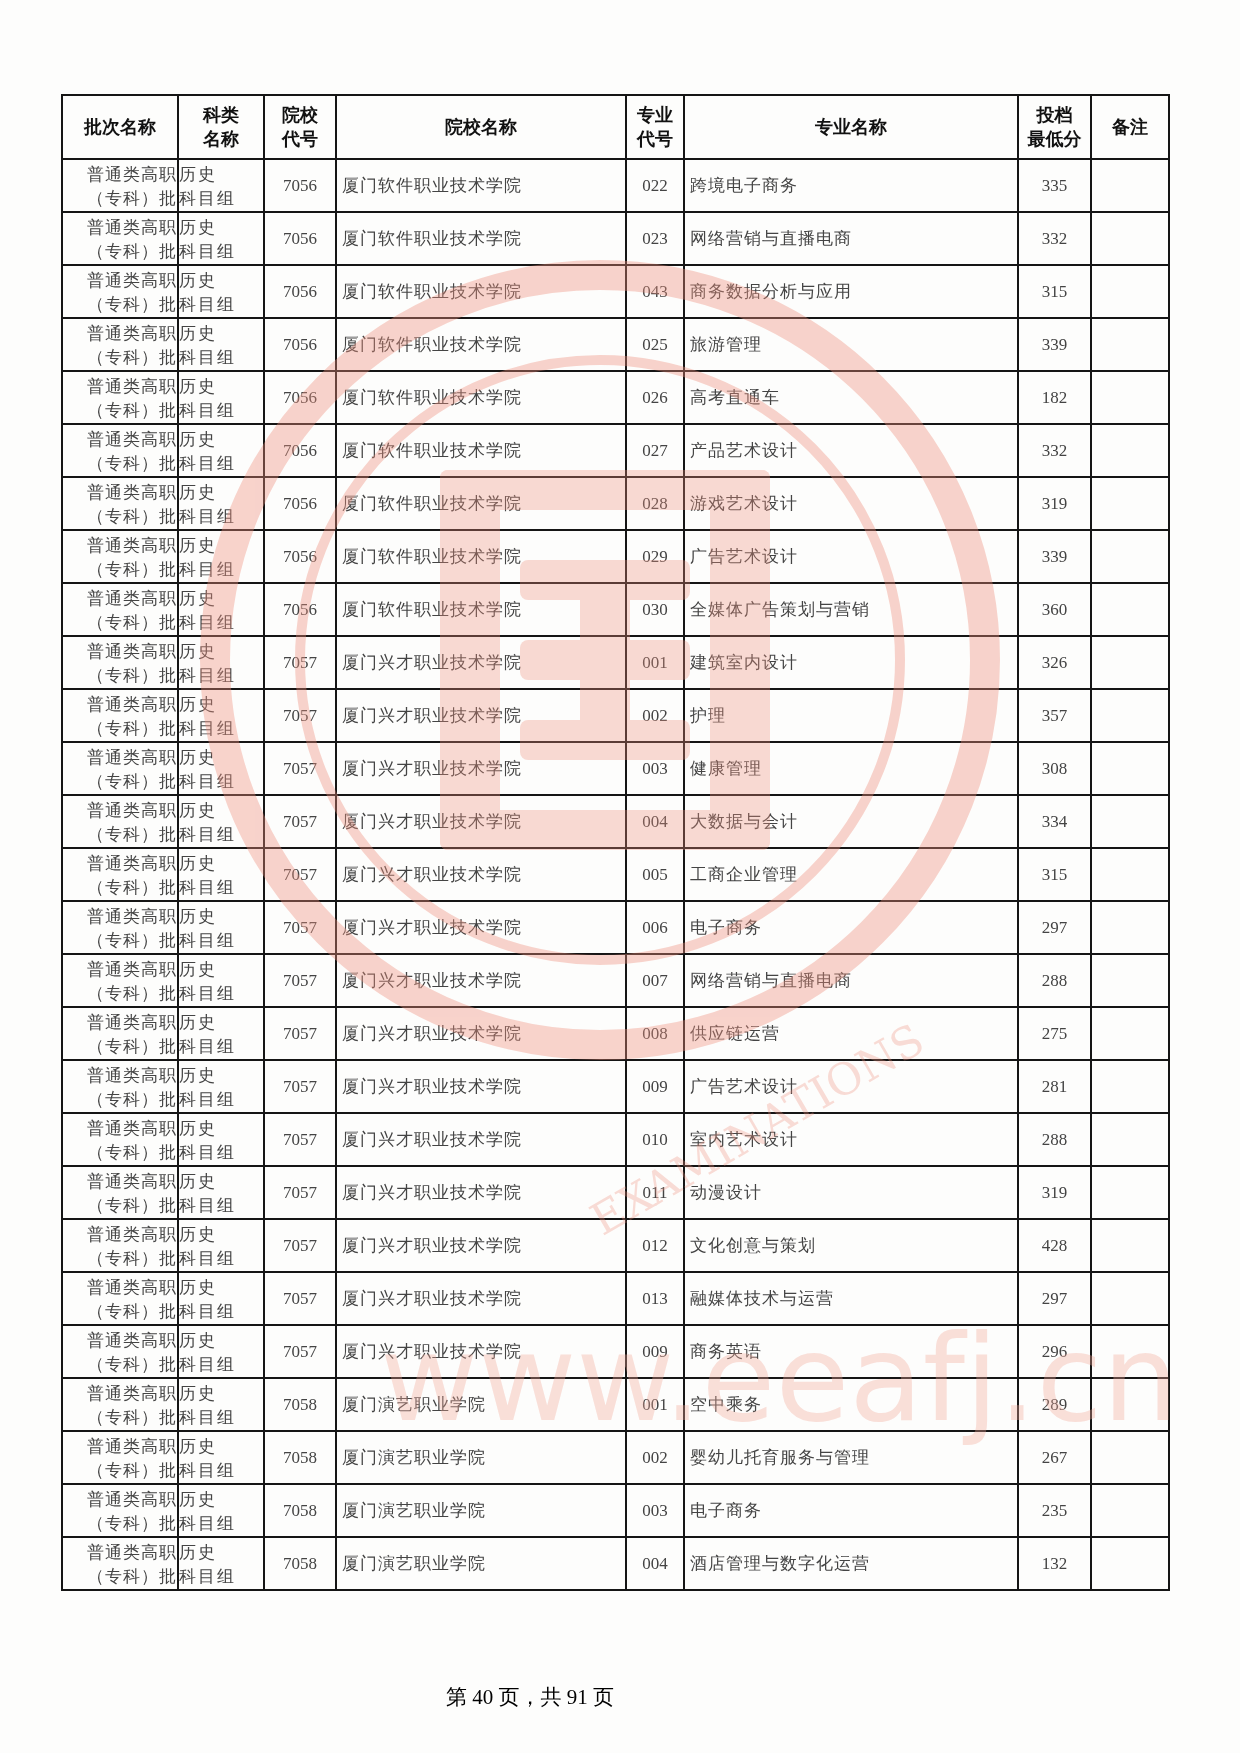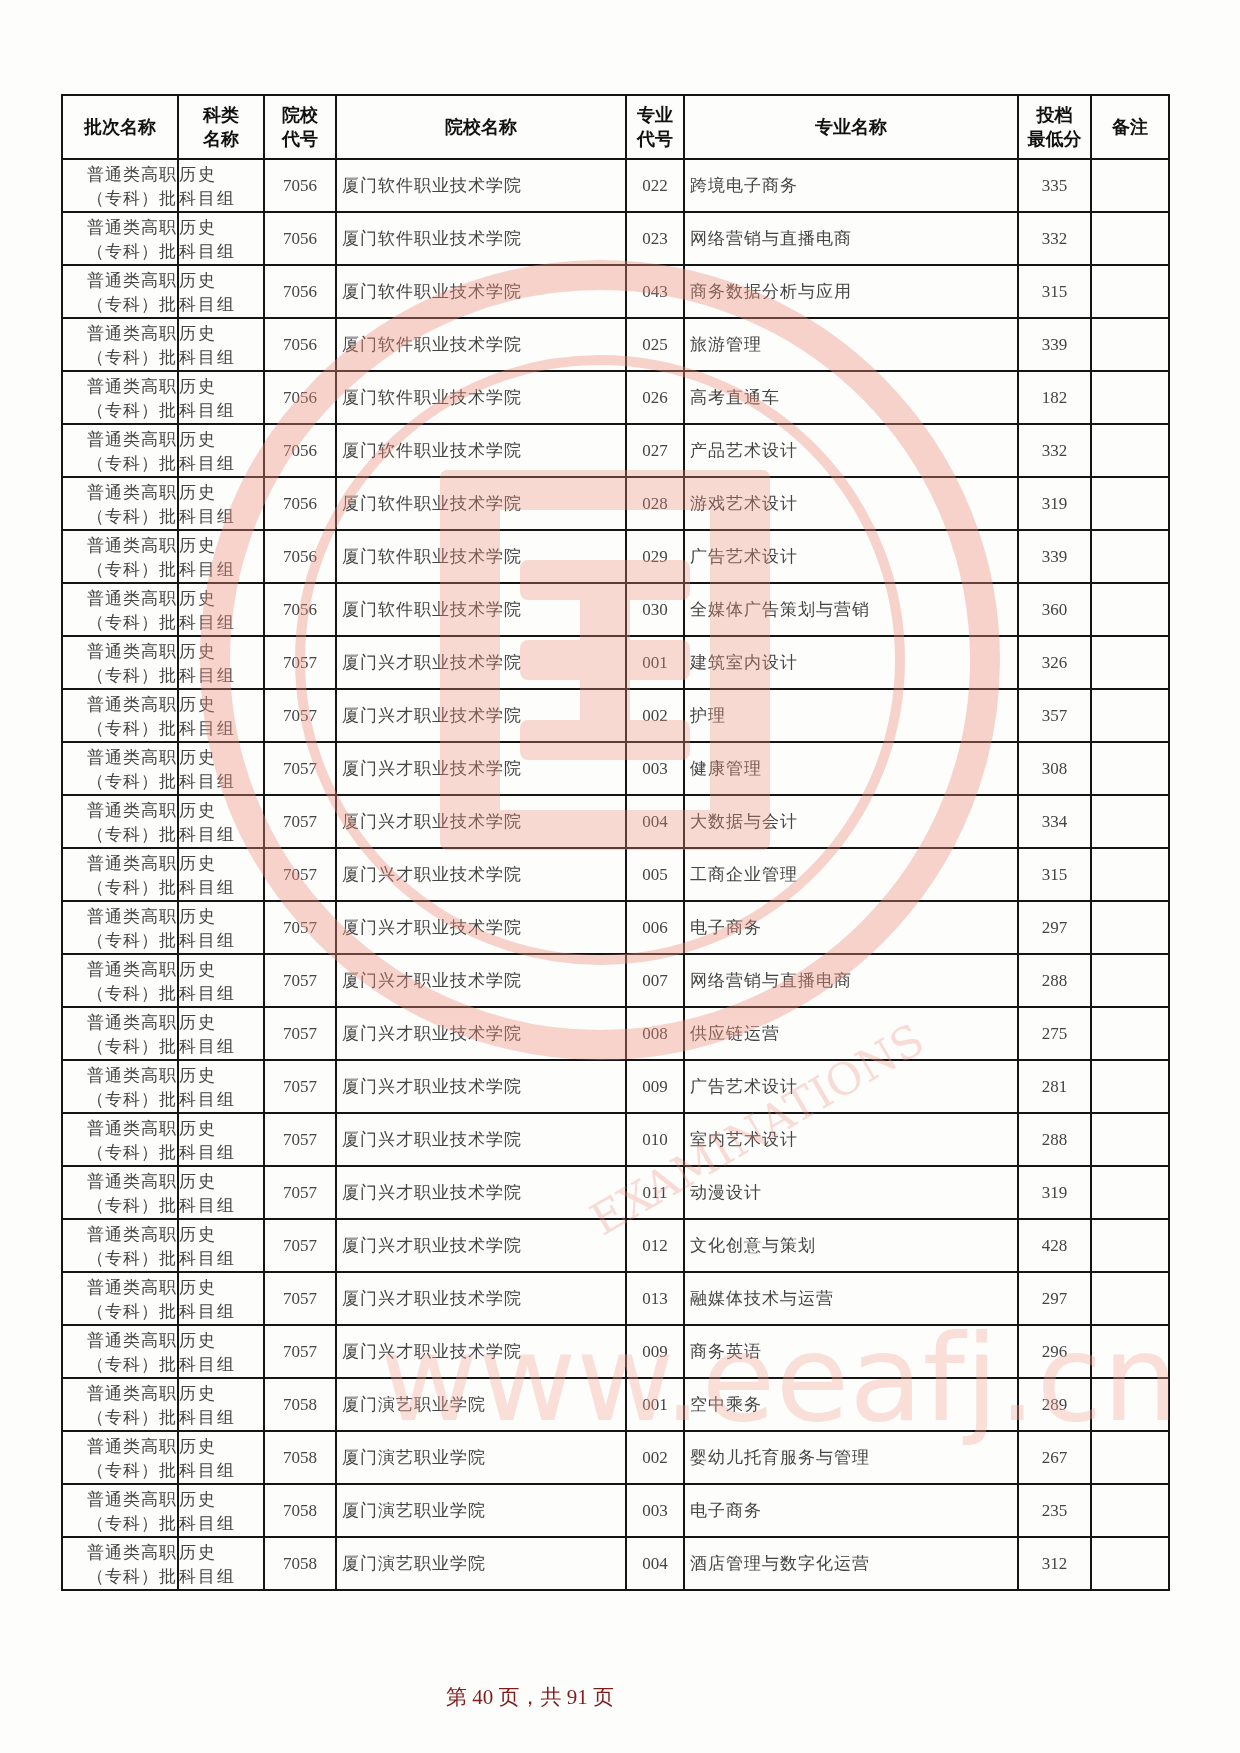--- a/index.html
+++ b/index.html
@@ -43,21 +43,21 @@
     font-size: 17px;
     color: #444;
   }
   .c-batch { text-align: right; font-size: 17px; line-height: 24px; letter-spacing: 1px; }
   .c-subject { text-align: left; line-height: 24px; letter-spacing: 2px; }
   .c-code, .c-mcode, .c-score { text-align: center; font-family: "Liberation Serif", "DejaVu Serif", serif; font-size: 19px; }
   .c-school, .c-major { text-align: left; padding-left: 5px !important; letter-spacing: 1px; margin-top: 16px; }
   .line { display: block; }
   .footer-page {
     position: absolute; top: 1683px; left: 0; width: 1060px; text-align: center;
-    font-family: "Liberation Serif", "DejaVu Serif", serif; font-size: 21px; color: #7f1d1d;
+    font-family: "Liberation Serif", "DejaVu Serif", serif; font-size: 21px; color: #000000;
   }
   .footer-brand {
     position: absolute; top: 1794px; left: 1098px;
     font-family: "DejaVu Sans", "Liberation Sans", sans-serif; font-size: 25px; color: #14532d;
   }
 </style>
 </head>
 <body>
 
 <svg class="watermark" viewBox="0 0 1240 1753" xmlns="http://www.w3.org/2000/svg">
@@ -572,20 +572,20 @@
           <span class="line">（专科）批</span>
         </td>
     <td class="c-subject">
           <span class="line">历史</span>
           <span class="line">科目组</span>
         </td>
     <td class="c-code">7058</td>
     <td class="c-school">厦门演艺职业学院</td>
     <td class="c-mcode">004</td>
     <td class="c-major">酒店管理与数字化运营</td>
-    <td class="c-score">312</td>
+    <td class="c-score">132</td>
     <td class="c-remark"></td>
   </tr>
 </tbody>
 </table>
 
 <div class="footer-page">第 40 页，共 91 页</div>
 <div class="footer-brand">高考直通车</div>
 
 </body></html>

